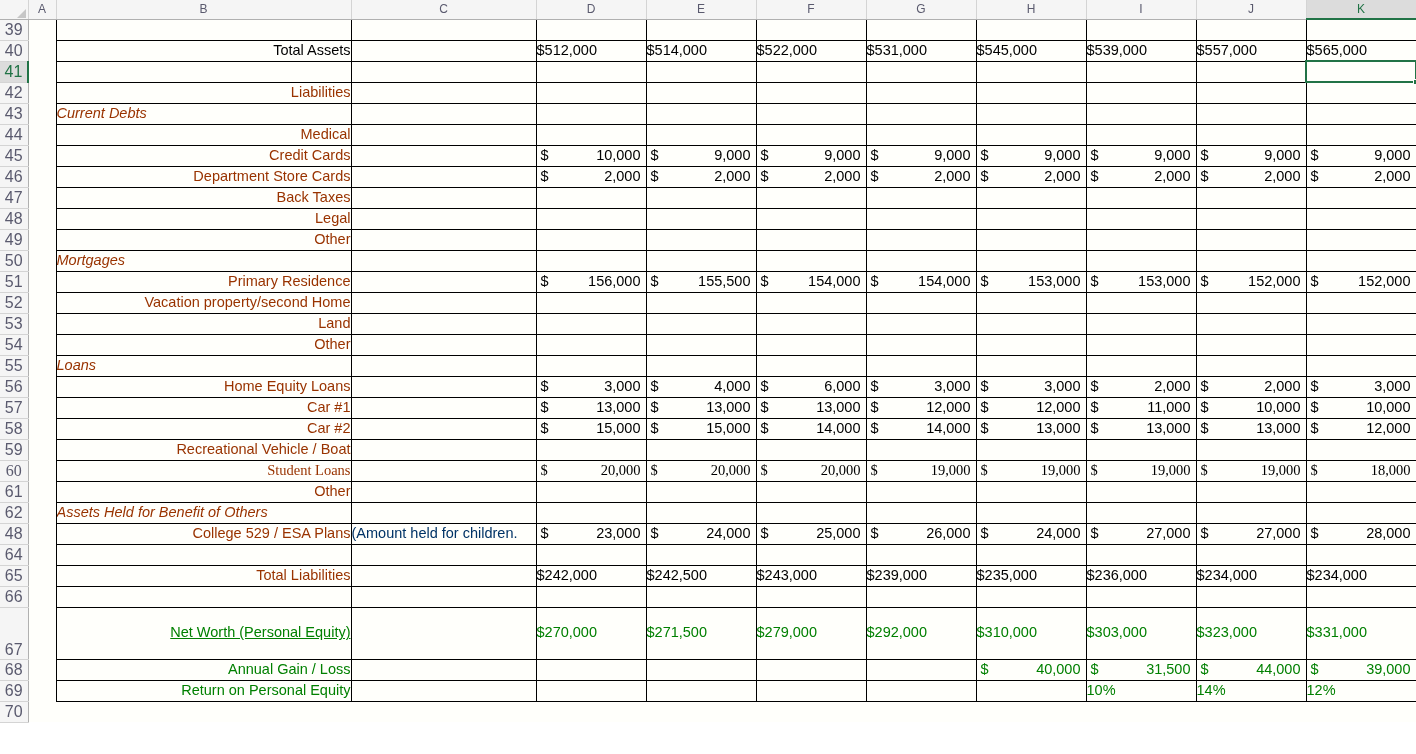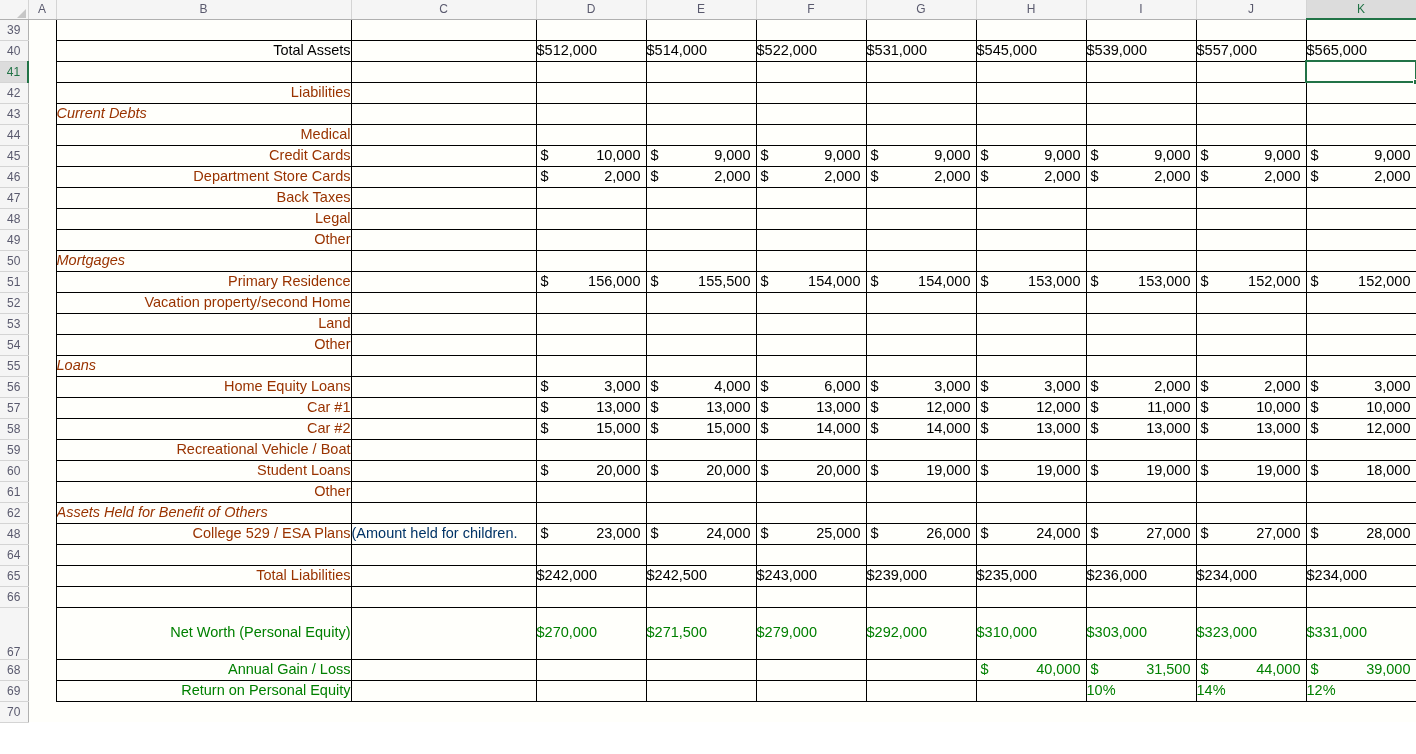--- a/index.html
+++ b/index.html
@@ -59,21 +59,21 @@
     color: #217346 !important;
     font-weight: bold;
     border-bottom: 2px solid #217346 !important;
   }
 
   
   td.rowhdr {
     background: #f5f5f5;
     border-right: 1px solid #b0b0b0;
     border-bottom: 1px solid #d4d4d4;
-    font-size: 12px;
+    font-size: 16px;
     color: #5a5a6e;
     text-align: center;
     vertical-align: middle;
   }
   td.rowhdr-sel {
     background: #dcdcdc;
     color: #217346;
     font-weight: bold;
     border-right: 2px solid #217346;
   }
@@ -91,21 +91,21 @@
     border: none;
     background: #fffffb;
   }
 
   .lbl      { text-align: right;  padding-right: 2px; color: #993300; }
   .lbl-it   { text-align: left;   padding-left: 3px;  color: #993300; font-style: italic; }
   .lbl-bold { text-align: right;  padding-right: 2px; color: #993300; font-weight: bold; font-size: 16.5px; }
   .lbl-blk  { text-align: right;  padding-right: 2px; color: #000000; font-weight: bold; font-size: 16.5px; }
   .lbl-grn  { text-align: right;  padding-right: 2px; color: #008000; }
   .lbl-grn-b{ text-align: right;  padding-right: 3px; color: #008000; font-weight: bold; font-size: 19px;
-              white-space: normal; line-height: 1.12; }
+              white-space: normal; line-height: 1.12; text-decoration: underline; }
   .note     { text-align: left;   padding-left: 2px; color: #003366; font-size: 14px; }
 
   
   .money {
     position: relative;
     color: #000000;
   }
   .money .cur { position: absolute; left: 4px; top: 50%; transform: translateY(-50%); }
   .money .num { display: block; text-align: right; padding-right: 5px; }
 
@@ -600,21 +600,21 @@
           <td class="cell note"></td>
           <td class="cell "></td>
           <td class="cell "></td>
           <td class="cell "></td>
           <td class="cell "></td>
           <td class="cell "></td>
           <td class="cell "></td>
           <td class="cell "></td>
           <td class="cell "></td>
         </tr>
-        <tr style="height: 21px;">
+        <tr style="height: 21px; font-family: Liberation Serif, serif;">
           <td class="rowhdr">60</td>
           <td class="blank"></td>
           <td class="cell lbl"><span>Student Loans</span></td>
           <td class="cell note"></td>
           <td class="cell money">
             <span class="cur">$</span>
             <span class="num">20,000</span>
           </td>
           <td class="cell money">
             <span class="cur">$</span>

